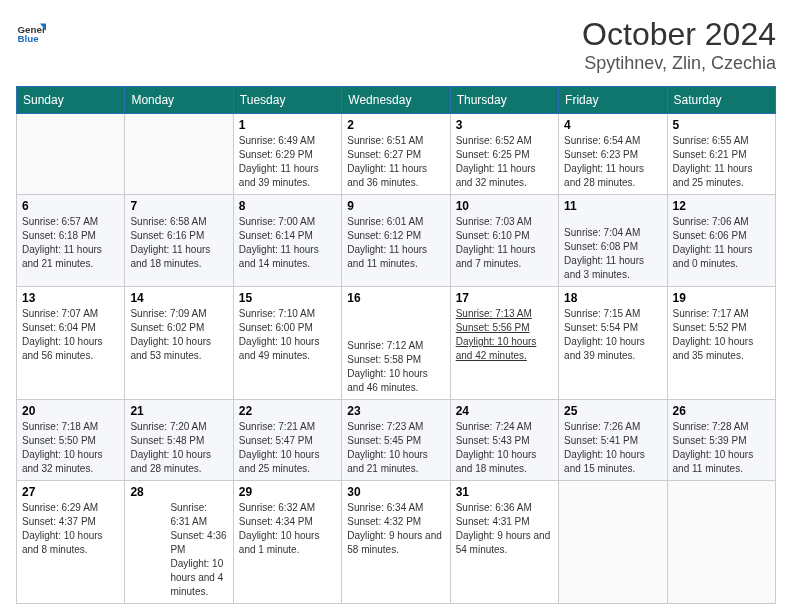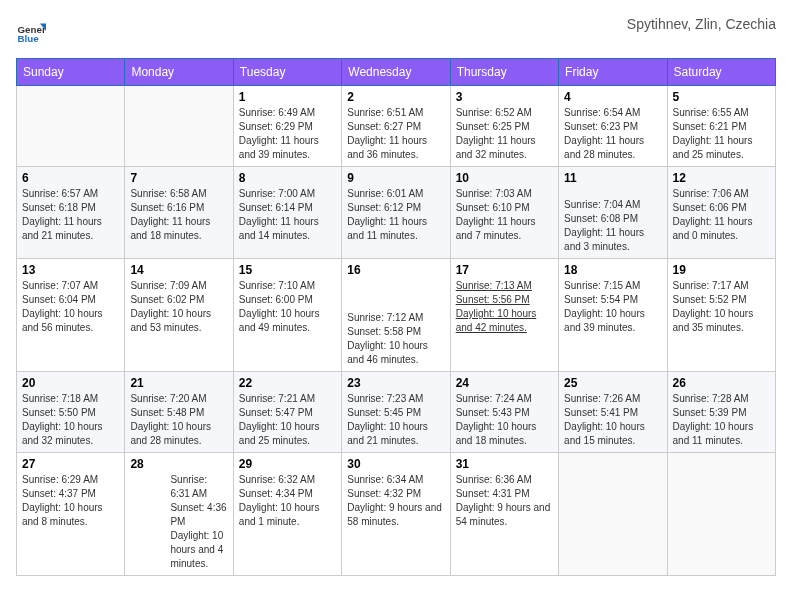--- a/index.html
+++ b/index.html
@@ -27,30 +27,30 @@
     }
     .title-block {
       text-align: right;
     }
     .month-title {
       font-size: 32px;
       font-weight: 300;
       color: #333;
     }
     .location {
-      font-size: 14px;
+      font-size: 18px;
       color: #555;
     }
     .calendar {
       width: 100%;
       border-collapse: collapse;
       font-size: 11px;
     }
     .calendar th {
-      background-color: #8b5cf6;
+      background-color: #0f766e;
       color: #fff;
       padding: 6px 6px;
       text-align: left;
       font-size: 12px;
       font-weight: normal;
       border: 1px solid #2a6db5;
     }
     .calendar td {
       border: 1px solid #ccc;
       padding: 4px 5px;
@@ -83,20 +83,21 @@
 
 <div class="header">
   <div class="logo">
     <svg class="logo-icon" viewBox="0 0 40 40">
       <text x="2" y="22" font-size="13" font-weight="bold" fill="#333">General</text>
       <text x="2" y="34" font-size="13" font-weight="bold" fill="#1a6fba">Blue</text>
       <polygon points="32,10 40,10 40,20" fill="#1a6fba"></polygon>
     </svg>
   </div>
   <div class="title-block">
+    <div class="month-title">October 2024</div>
     <div class="location">Spytihnev, Zlin, Czechia</div>
   </div>
 </div>
 
 <table class="calendar">
   <thead>
     <tr>
     <th>Sunday</th>
         <th>Monday</th>
         <th>Tuesday</th>

